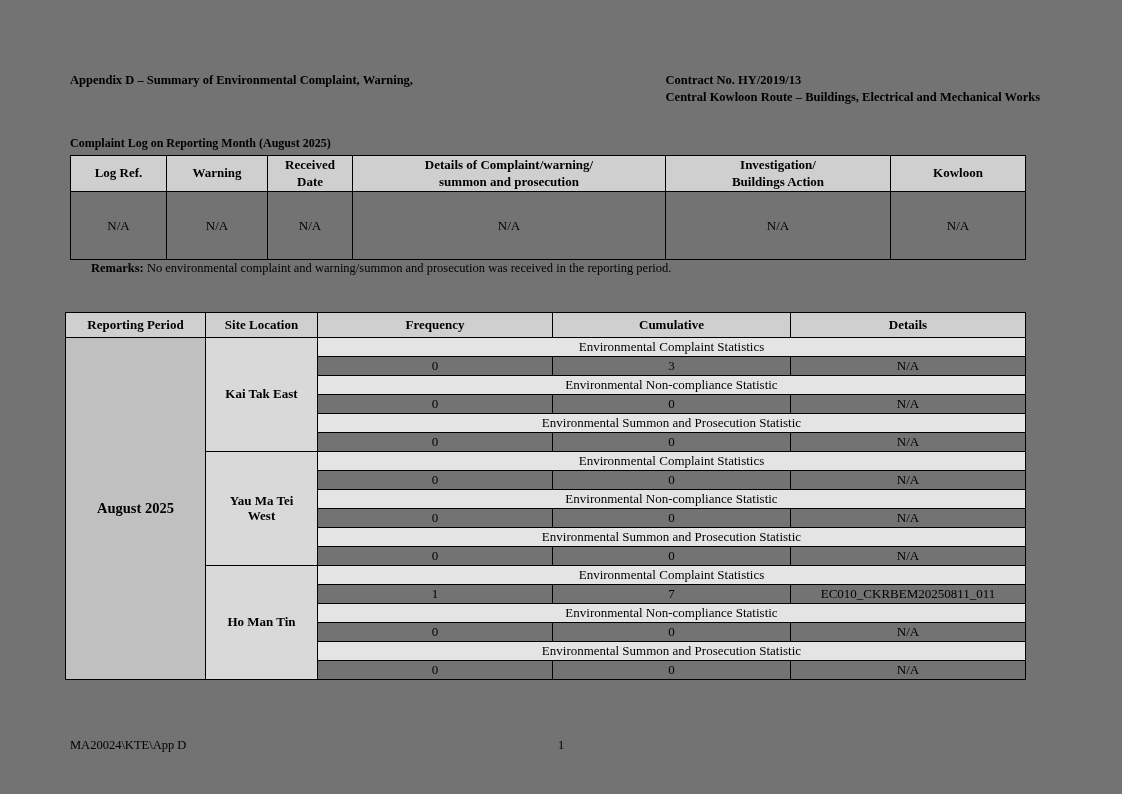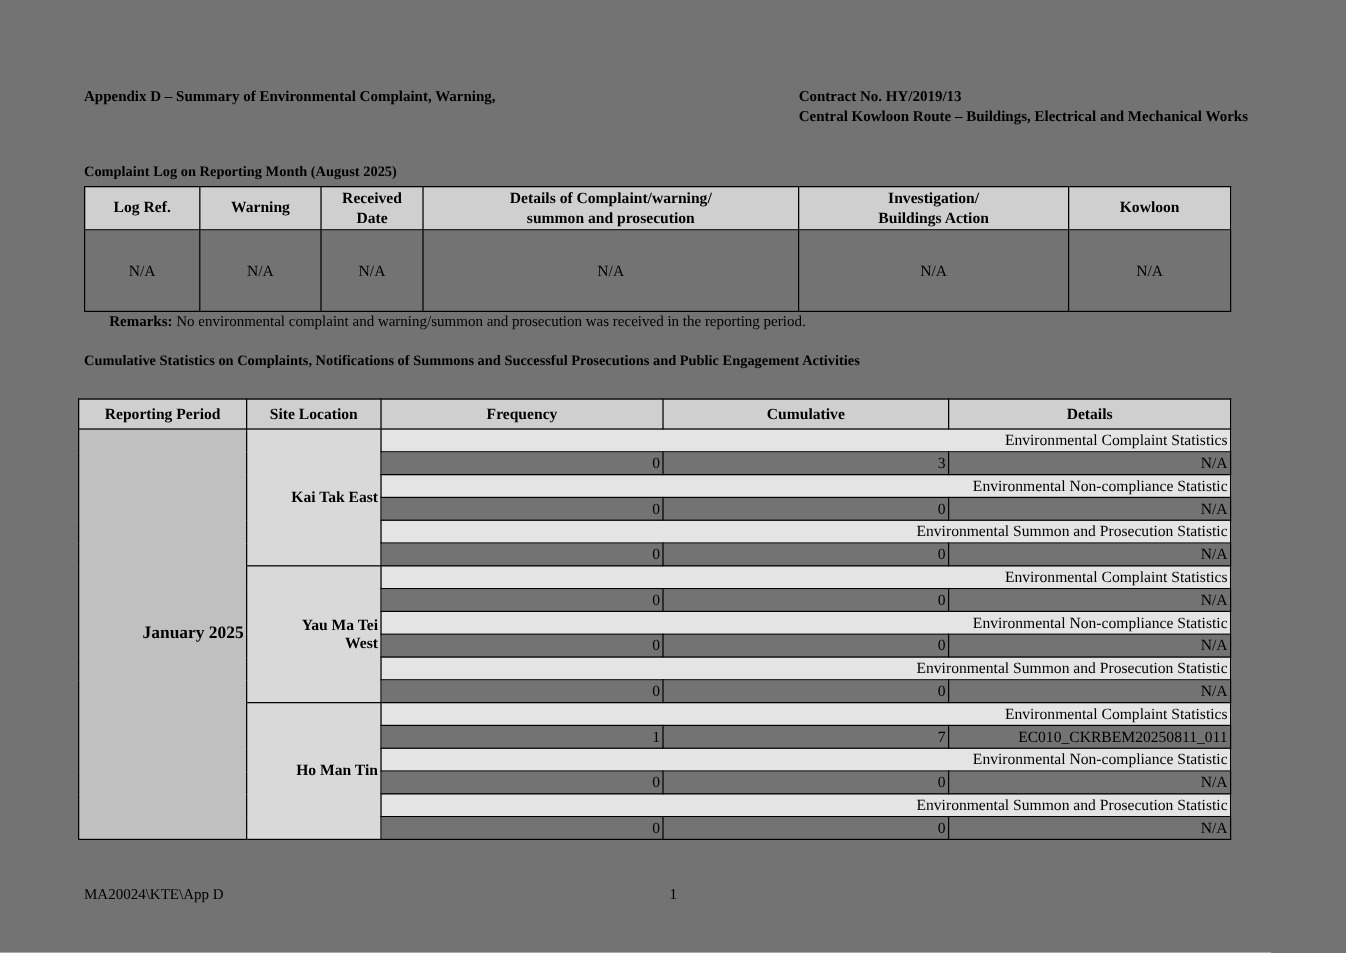--- a/index.html
+++ b/index.html
@@ -40,23 +40,23 @@
   #t1 th { height: 36px; line-height: 1.25; }
   #t1 td { height: 68px; }
 
   .remarks {
     position: absolute; top: 261px; left: 70px;
     font-size: 12.5px;
     margin-left: 21px;
   }
   .remarks .b { font-weight: bold; }
 
-  #t2 { position: absolute; top: 312px; left: 65px; width: 960px; margin-top: 20px; }
+  #t2 { position: absolute; top: 312px; left: 65px; width: 960px; }
   #t2 th { height: 25px; }
-  #t2 td { height: 19px; line-height: 1.15; text-align: right; }
+  #t2 td { height: 19px; line-height: 1.15; }
   #t2 td.period {
     background: var(--period_fill, #c0c0c0);
     font-weight: bold; font-size: 14.5px;
   }
   #t2 td.site {
     background: var(--site_fill, #d9d9d9);
     font-weight: bold;
   }
   #t2 td.subhead { background: var(--subhead_fill, #e4e4e4); }
 
@@ -112,21 +112,20 @@
         <td>N/A</td>
       </tr>
     </tbody>
   </table>
 
   <div class="remarks">
     <span class="b">Remarks:</span>
     <span>No environmental complaint and warning/summon and prosecution was received in the reporting period.</span>
   </div>
 
-  <div class="section-title" id="t2-title">Cumulative Statistics on Complaints, Notifications of Summons and Successful Prosecutions and Public Engagement Activities</div>
 
   <table id="t2">
     <colgroup>
       <col style="width:140px">
         <col style="width:112px">
         <col style="width:235px">
       <col style="width:238px">
         <col style="width:235px">
     </colgroup>
     <thead>
@@ -134,21 +133,21 @@
         <th>Reporting Period</th>
         <th>Site Location</th>
         <th>Frequency</th>
         <th>Cumulative</th>
         <th>Details</th>
       </tr>
     </thead>
     <tbody>
 
       <tr>
-        <td class="period" rowspan="18">January 2025</td>
+        <td class="period" rowspan="18">August 2025</td>
         <td class="site" rowspan="6">Kai Tak East</td>
         <td class="subhead" colspan="3">Environmental Complaint Statistics</td>
       </tr>
       <tr>
         <td>0</td>
         <td>3</td>
         <td>N/A</td>
       </tr>
       <tr>
         <td class="subhead" colspan="3">Environmental Non-compliance Statistic</td>

